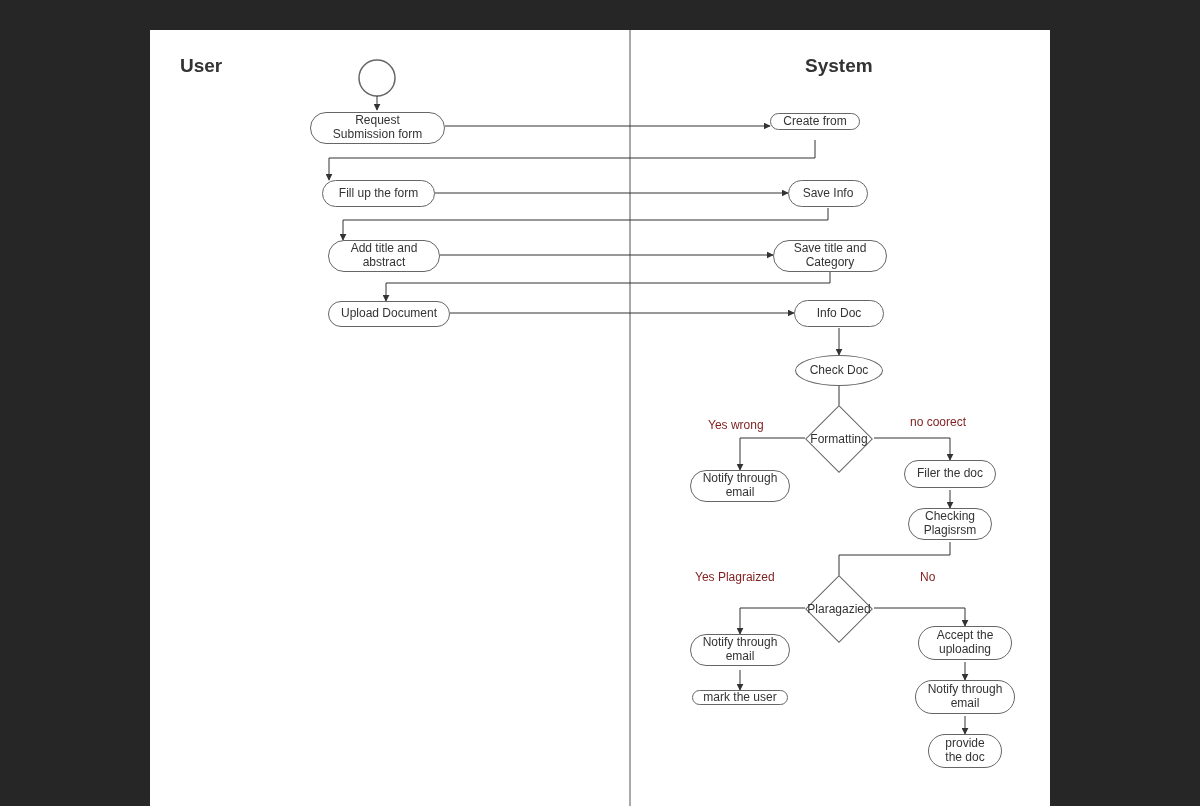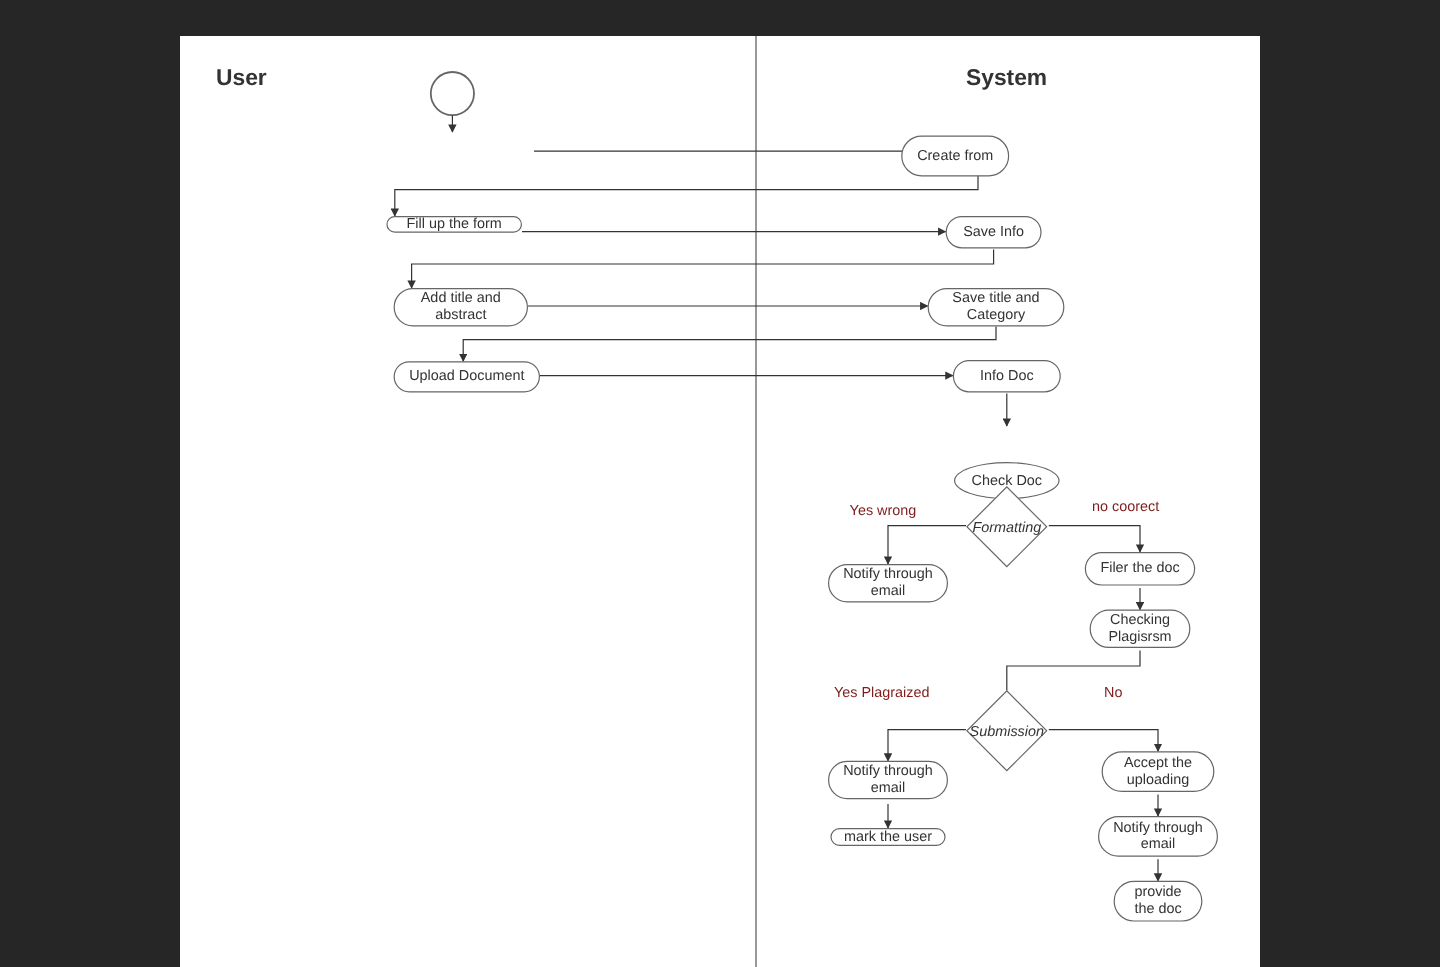--- a/index.html
+++ b/index.html
@@ -33,36 +33,35 @@
     font-size: 12px;
     color: #333;
     display: flex;
     align-items: center;
     justify-content: center;
     line-height: 1.15;
     padding: 2px 4px;
     box-sizing: border-box;
   }
   .rounded { border-radius: 18px; }
-  .ellipse { border-radius: 50%; margin-top: 30px; }
+  .ellipse { border-radius: 50%; }
   .label {
     position: absolute;
     font-size: 12px;
     color: #7f1d1d;
     white-space: nowrap;
   }
   svg.wires {
     position: absolute;
     left: 0; top: 0;
     width: 100%; height: 100%;
     pointer-events: none;
   }
   .diamond-outer {
     position: absolute;
-    font-style: italic;
   }
   .diamond-shape {
     width: 100%; height: 100%;
     transform: rotate(45deg);
     border: 1px solid #666;
     background: #fff;
     box-sizing: border-box;
   }
   .diamond-text {
     position: absolute;
@@ -122,44 +121,45 @@
 
     <path d="M724 578 H815 V596" fill="none" stroke="#333" marker-end="url(#ah)"></path>
 
     <line x1="590" y1="640" x2="590" y2="660" stroke="#333" marker-end="url(#ah)"></line>
 
     <line x1="815" y1="632" x2="815" y2="650" stroke="#333" marker-end="url(#ah)"></line>
 
     <line x1="815" y1="686" x2="815" y2="704" stroke="#333" marker-end="url(#ah)"></line>
   </svg>
 
-  <div class="node rounded" style="left:172px;top:150px;width:113px;height:14px">Fill up the form</div>
+  <div class="node rounded" style="left:160px;top:82px;width:135px;height:32px">Request<br>Submission form</div>
+  <div class="node rounded" style="left:172px;top:150px;width:113px;height:27px">Fill up the form</div>
   <div class="node rounded" style="left:178px;top:210px;width:112px;height:32px">Add title and<br>abstract</div>
   <div class="node rounded" style="left:178px;top:271px;width:122px;height:26px">Upload Document</div>
 
-  <div class="node rounded" style="left:601px;top:83px;width:90px;height:34px">Create from</div>
+  <div class="node rounded" style="left:620px;top:83px;width:90px;height:17px">Create from</div>
   <div class="node rounded" style="left:638px;top:150px;width:80px;height:27px">Save Info</div>
   <div class="node rounded" style="left:623px;top:210px;width:114px;height:32px">Save title and<br>Category</div>
   <div class="node rounded" style="left:644px;top:270px;width:90px;height:27px">Info Doc</div>
   <div class="node ellipse" style="left:645px;top:325px;width:88px;height:31px">Check Doc</div>
 
   <div class="diamond-outer" style="left:665px;top:385px;width:48px;height:48px">
     <div class="diamond-shape"></div>
     <div class="diamond-text">Formatting</div>
   </div>
   <div class="label" style="left:558px;top:388px">Yes wrong</div>
   <div class="label" style="left:760px;top:385px">no coorect</div>
 
   <div class="node rounded" style="left:540px;top:440px;width:100px;height:32px">Notify through<br>email</div>
   <div class="node rounded" style="left:754px;top:430px;width:92px;height:28px">Filer the doc</div>
   <div class="node rounded" style="left:758px;top:478px;width:84px;height:32px">Checking<br>Plagisrsm</div>
 
   <div class="diamond-outer" style="left:665px;top:555px;width:48px;height:48px">
     <div class="diamond-shape"></div>
-    <div class="diamond-text">Submission</div>
+    <div class="diamond-text">Plaragazied</div>
   </div>
   <div class="label" style="left:545px;top:540px">Yes Plagraized</div>
   <div class="label" style="left:770px;top:540px">No</div>
 
   <div class="node rounded" style="left:540px;top:604px;width:100px;height:32px">Notify through<br>email</div>
   <div class="node rounded" style="left:542px;top:660px;width:96px;height:15px">mark the user</div>
 
   <div class="node rounded" style="left:768px;top:596px;width:94px;height:34px">Accept the<br>uploading</div>
   <div class="node rounded" style="left:765px;top:650px;width:100px;height:34px">Notify through<br>email</div>
   <div class="node rounded" style="left:778px;top:704px;width:74px;height:34px">provide<br>the doc</div>

